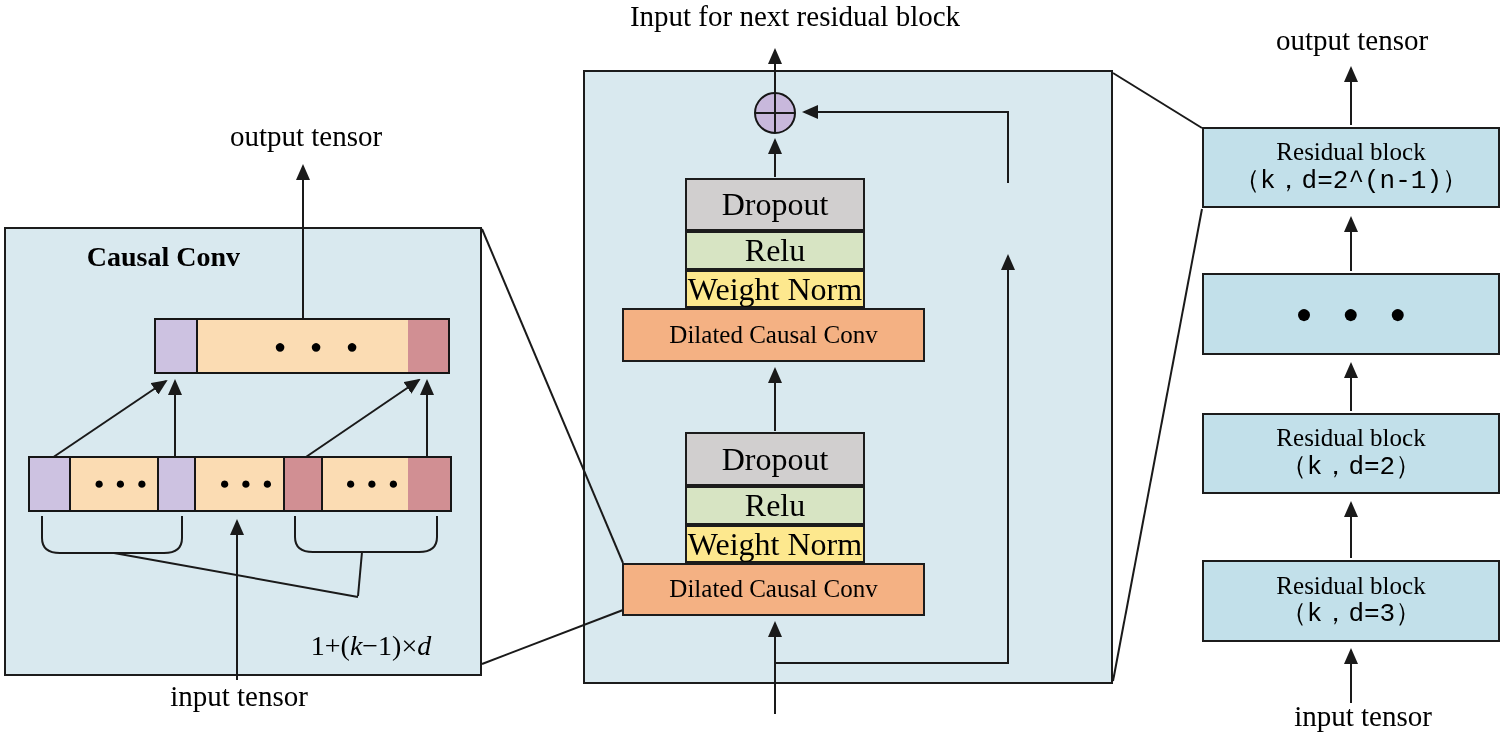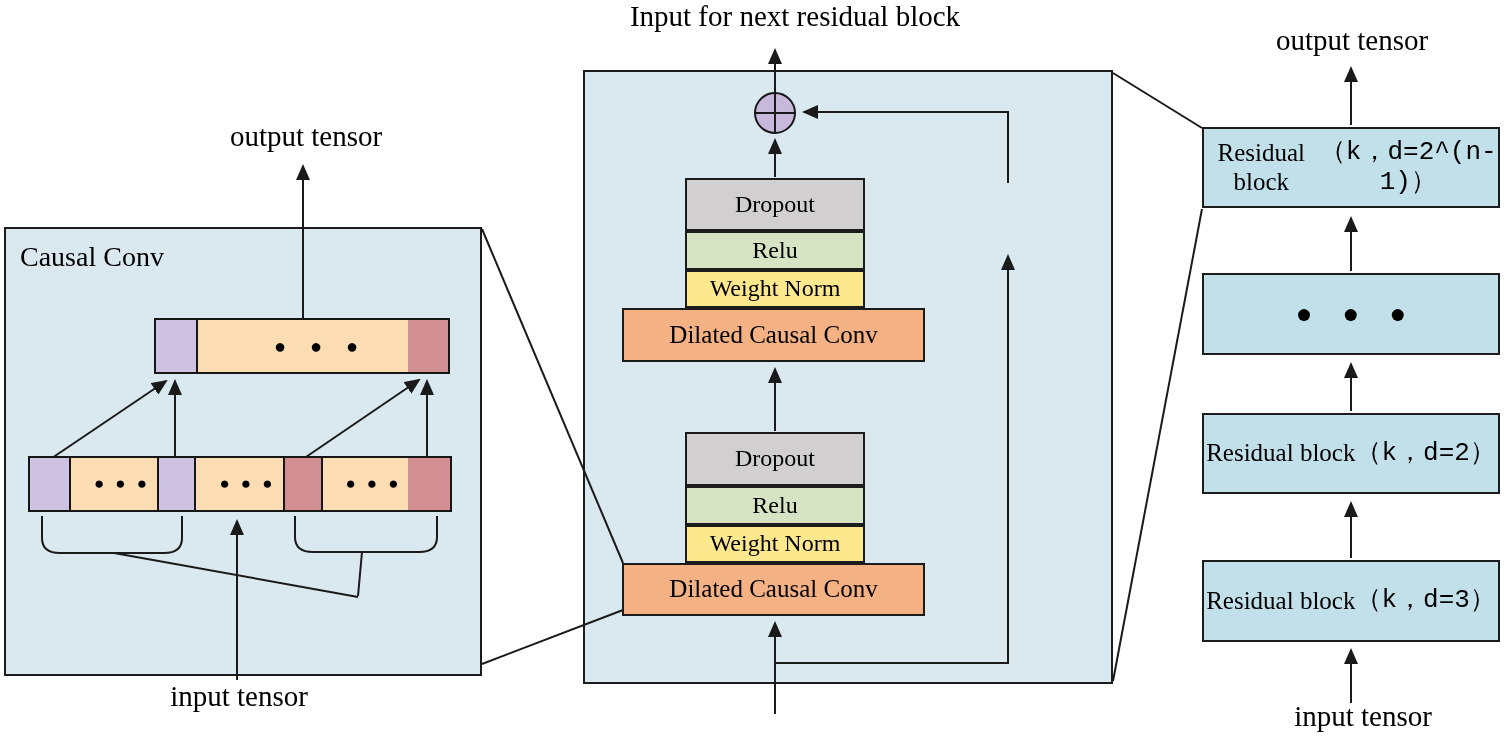--- a/index.html
+++ b/index.html
@@ -1,61 +1,64 @@
 <!DOCTYPE html>
 <html style="--panel-bg: #d9e9ef; --right-block-bg: #c2e0ea; --bar-orange: #fbdcb3; --cell-purple: #cdc2e1; --cell-red: #d18f93; --dropout-gray: #d1cfcf; --relu-green: #d7e4c3; --weight-norm-yellow: #fde88e; --dilated-orange: #f4b183; --sum-circle: #c8b8dc; --conv1x1-bg: #edeaf2; --line: #1a1a1a;"><head>
 <meta charset="utf-8">
 <style>
   html,body{margin:0;padding:0;background:#fff;}
   #stage{position:relative;width:1506px;height:743px;background:#fff;overflow:hidden;
          font-family:"Liberation Serif","DejaVu Serif",serif;color:#000;}
   .abs{position:absolute;box-sizing:border-box;}
   .panel{background:var(--panel-bg,#d9e9ef);border:2px solid #1c1c1c;z-index:0;}
-  .block{border:2px solid #1c1c1c;display:flex;flex-direction:row;align-items:center;
+  .block{border:2px solid #1c1c1c;display:flex;flex-direction:column;align-items:center;
          justify-content:center;text-align:center;z-index:2;line-height:1.15;}
   .label{text-align:center;z-index:2;white-space:pre;}
   .seg{position:absolute;top:0;bottom:0;display:flex;align-items:center;justify-content:center;}
   .bar{border:2px solid #161616;z-index:2;background:#fff;}
   .dots-sm{font-size:17px;letter-spacing:11px;padding-left:11px;color:#000;}
   .dots-md{font-size:20px;letter-spacing:24px;padding-left:24px;color:#000;}
   .dots-lg{font-size:28px;letter-spacing:30px;padding-left:30px;color:#000;}
-  .t28{font-size:28px;} .t29{font-size:29px;} .t24{font-size:24px;} .t25{font-size:25px;}
+  .t28{font-size:28px;} .t29{font-size:29px;} .t24{font-size:32px;} .t25{font-size:25px;}
   .t22{font-size:26px;font-family:Liberation Mono, monospace;} .t19{font-size:19px;}
   svg.overlay{position:absolute;left:0;top:0;z-index:1;pointer-events:none;}
   .ln{stroke:var(--line,#1a1a1a);stroke-width:2;fill:none;}
   .sum{fill:var(--sum-circle,#c8b8dc);stroke:#161616;stroke-width:2;}
   .it{font-style:italic;}
 </style>
 </head>
 <body>
 
 <div id="stage">
 
   <div class="abs panel" style="left:4px;top:227px;width:478px;height:449px;"></div>
 
-  <div class="abs label t28" style="left:20px;top:241px;width:220px;text-align:left;">Causal Conv</div>
+  <div class="abs label t28" style="left:20px;top:241px;width:220px;text-align:right;font-weight:bold;">Causal Conv</div>
 
   <div class="abs label t29" style="left:156px;top:120px;width:300px;">output tensor</div>
 
   <div class="abs bar" style="left:154px;top:318px;width:296px;height:56px;">
     <div class="seg" style="left:0;width:40px;background:var(--cell-purple);"></div>
     <div class="seg dots-md" style="left:40px;width:212px;background:var(--bar-orange);border-left:2px solid #161616;border-right:2px solid #161616;">●●●</div>
     <div class="seg" style="left:252px;width:40px;background:var(--cell-red);"></div>
   </div>
 
   <div class="abs bar" style="left:28px;top:456px;width:424px;height:56px;">
     <div class="seg" style="left:0;width:39px;background:var(--cell-purple);"></div>
     <div class="seg dots-sm" style="left:39px;width:88px;background:var(--bar-orange);border-left:2px solid #161616;">●●●</div>
     <div class="seg" style="left:127px;width:37px;background:var(--cell-purple);border-left:2px solid #161616;"></div>
     <div class="seg dots-sm" style="left:164px;width:89px;background:var(--bar-orange);border-left:2px solid #161616;">●●●</div>
     <div class="seg" style="left:253px;width:38px;background:var(--cell-red);border-left:2px solid #161616;"></div>
     <div class="seg dots-sm" style="left:291px;width:87px;background:var(--bar-orange);border-left:2px solid #161616;border-right:2px solid #161616;">●●●</div>
     <div class="seg" style="left:378px;width:42px;background:var(--cell-red);"></div>
   </div>
 
+  <div class="abs label t28" style="left:252px;top:598px;width:210px;">
+    <span>1+(</span><span class="it">k</span><span>−1)×</span><span class="it">d</span>
+  </div>
 
   <div class="abs label t29" style="left:89px;top:680px;width:300px;">input tensor</div>
 
   <div class="abs panel" style="left:583px;top:70px;width:530px;height:614px;"></div>
 
   <div class="abs label t29" style="left:575px;top:0px;width:440px;">Input for next residual block</div>
 
   <div class="abs block t24" style="left:685px;top:178px;width:180px;height:53px;background:var(--dropout-gray);">Dropout</div>
   <div class="abs block t24" style="left:685px;top:231px;width:180px;height:39px;background:var(--relu-green);">Relu</div>
   <div class="abs block t24" style="left:685px;top:270px;width:180px;height:38px;background:var(--weight-norm-yellow);">Weight Norm</div>

